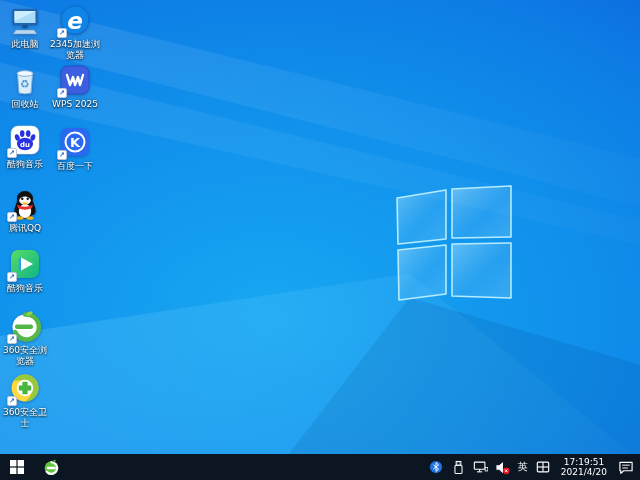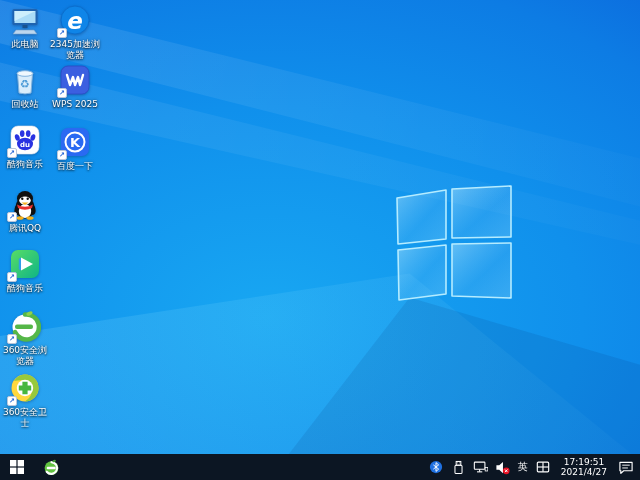--- a/index.html
+++ b/index.html
@@ -277,21 +277,21 @@
       <div class="tray-ico">
         <svg width="14" height="14" viewBox="0 0 16 16">
           <rect x="1.5" y="2.5" width="13" height="11" rx="1.2" fill="none" stroke="#ffffff" stroke-width="1.3"></rect>
           <line x1="8" y1="2.5" x2="8" y2="13.5" stroke="#ffffff" stroke-width="1.3"></line>
           <line x1="1.5" y1="8" x2="14.5" y2="8" stroke="#ffffff" stroke-width="1.3"></line>
         </svg>
       </div>
 
       <div class="clock">
         <div>17:19:51</div>
-        <div>2021/4/27</div>
+        <div>2021/4/20</div>
       </div>
 
       <div class="tray-ico" style="width:18px">
         <svg width="16" height="15" viewBox="0 0 17 16">
           <path d="M2,2.5 h13 v9 h-9 l-3,2.8 v-2.8 h-1 Z" fill="none" stroke="#ffffff" stroke-width="1.2" stroke-linejoin="round"></path>
           <line x1="4.5" y1="5.5" x2="12.5" y2="5.5" stroke="#ffffff" stroke-width="1"></line>
           <line x1="4.5" y1="8.5" x2="10.5" y2="8.5" stroke="#ffffff" stroke-width="1"></line>
         </svg>
       </div>
 

